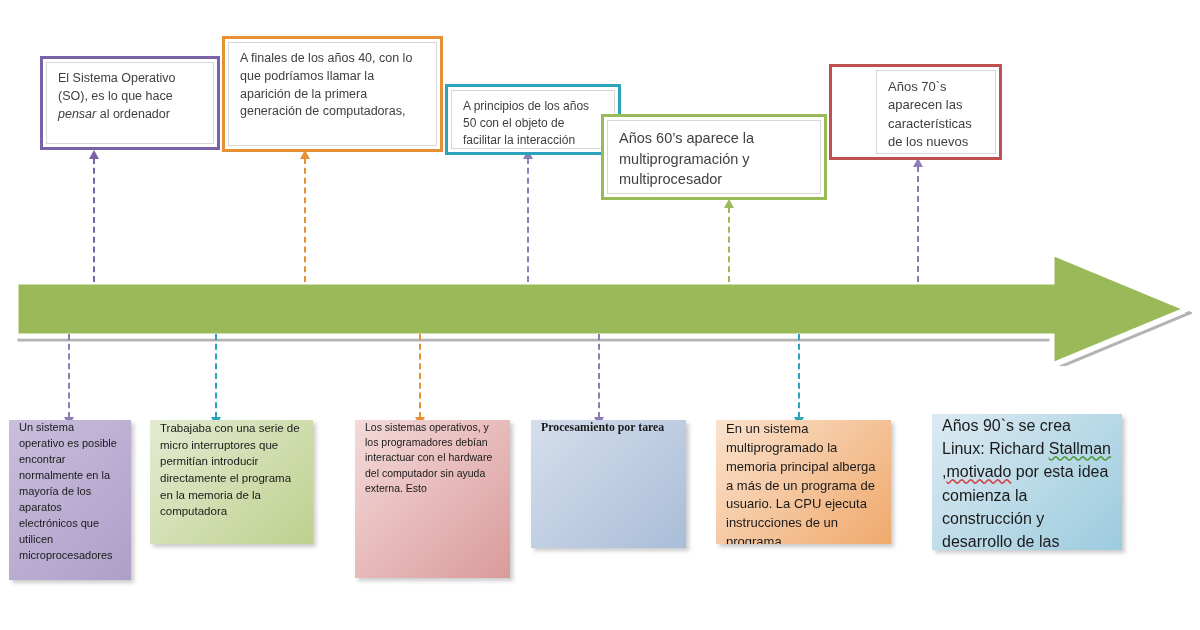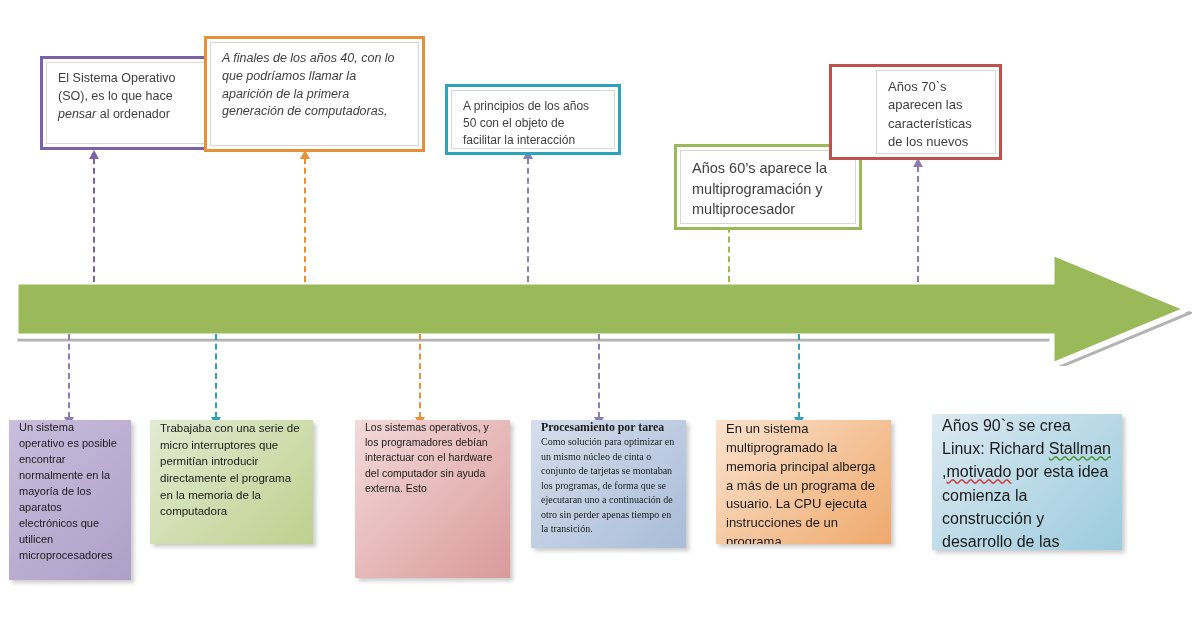--- a/index.html
+++ b/index.html
@@ -98,31 +98,31 @@
         <div class="head"></div>
       </div>
     </div>
 
   <div id="topboxes">
       <div class="topbox" style="left: 40px; top: 56px; width: 180px; height: 94px; border: 3px solid rgb(123, 98, 168);">
         <div class="inner">
           <div class="t" style="font-size: 12.5px;">El Sistema Operativo (SO), es lo que hace <em>pensar</em> al ordenador</div>
         </div>
       </div>
-      <div class="topbox" style="left: 204px; top: 36px; width: 221px; height: 116px; border: 3px solid rgb(232, 144, 54); font-style: italic;">
+      <div class="topbox" style="left: 222px; top: 36px; width: 221px; height: 116px; border: 3px solid rgb(232, 144, 54);">
         <div class="inner">
           <div class="t" style="font-size: 12.5px;">A finales de los años 40, con lo que podríamos llamar la aparición de la primera generación de computadoras,</div>
         </div>
       </div>
       <div class="topbox" style="left: 445px; top: 84px; width: 176px; height: 71px; border: 3px solid rgb(43, 163, 189);">
         <div class="inner">
           <div class="t" style="font-size: 12px;">A principios de los años 50 con el objeto de facilitar la interacción entre persona y</div>
         </div>
       </div>
-      <div class="topbox" style="left: 674px; top: 114px; width: 188px; height: 86px; border: 3px solid rgb(154, 186, 89); margin-top: 30px;">
+      <div class="topbox" style="left: 601px; top: 114px; width: 226px; height: 86px; border: 3px solid rgb(154, 186, 89);">
         <div class="inner">
           <div class="t" style="font-size: 14.5px;">Años 60’s aparece la multiprogramación y multiprocesador</div>
         </div>
       </div>
       <div class="topbox" style="left: 829px; top: 64px; width: 173px; height: 96px; border: 3px solid rgb(192, 80, 77); padding-left: 44px;">
         <div class="inner">
           <div class="t" style="font-size: 13px;">Años 70`s aparecen las características de los nuevos sistemas</div>
         </div>
       </div>
     </div>
@@ -132,21 +132,20 @@
         <div class="t" style="font-size: 11px;">Un sistema operativo es posible encontrar normalmente en la mayoría de los aparatos electrónicos que utilicen microprocesadores</div>
       </div>
       <div class="botbox shadowed" style="left: 150px; top: 420px; width: 163px; height: 124px; background: linear-gradient(135deg, rgb(227, 235, 210) 0%, rgb(191, 208, 142) 100%); font-family: &quot;Liberation Sans&quot;, sans-serif;">
         <div class="t" style="font-size: 11.5px;">Trabajaba con una serie de micro interruptores que permitían introducir directamente el programa en la memoria de la computadora</div>
       </div>
       <div class="botbox shadowed" style="left: 355px; top: 420px; width: 155px; height: 158px; background: linear-gradient(135deg, rgb(244, 218, 218) 0%, rgb(218, 154, 154) 100%); font-family: &quot;Liberation Sans&quot;, sans-serif;">
         <div class="t" style="font-size: 10.5px;">Los sistemas operativos, y los programadores debían interactuar con el hardware del computador sin ayuda externa. Esto</div>
       </div>
       <div class="botbox shadowed" style="left: 531px; top: 420px; width: 155px; height: 128px; background: linear-gradient(135deg, rgb(213, 222, 236) 0%, rgb(169, 189, 216) 100%); font-family: &quot;Liberation Serif&quot;, serif;">
         <div class="ttl" style="font-size: 11.8px;">Procesamiento por tarea</div>
-        <div class="t" style="font-size: 10px;">Como solución para  optimizar en un mismo núcleo de cinta o conjunto de tarjetas se montaban los programas, de forma que se ejecutaran uno a continuación de otro sin perder apenas tiempo en la transición.</div>
       </div>
       <div class="botbox shadowed" style="left: 716px; top: 420px; width: 175px; height: 124px; background: linear-gradient(135deg, rgb(251, 226, 206) 0%, rgb(239, 169, 108) 100%); font-family: &quot;Liberation Sans&quot;, sans-serif;">
         <div class="t" style="font-size: 13px;">En un sistema multiprogramado la memoria principal alberga a más de un programa de usuario. La CPU ejecuta instrucciones de un programa</div>
       </div>
       <div class="botbox shadowed" style="left: 932px; top: 414px; width: 190px; height: 136px; background: linear-gradient(135deg, rgb(220, 234, 242) 0%, rgb(156, 203, 222) 100%); font-family: &quot;Liberation Sans&quot;, sans-serif;">
         <div class="t" style="font-size: 16px;">Años 90`s se crea Linux: Richard <span class="spell-grn">Stallman</span> ,<span class="spell-red">motivado</span> por esta idea comienza la construcción y desarrollo de las herramientas elementales que componen un Sistema Operativo,</div>
       </div>
     </div>
 
 </div>

